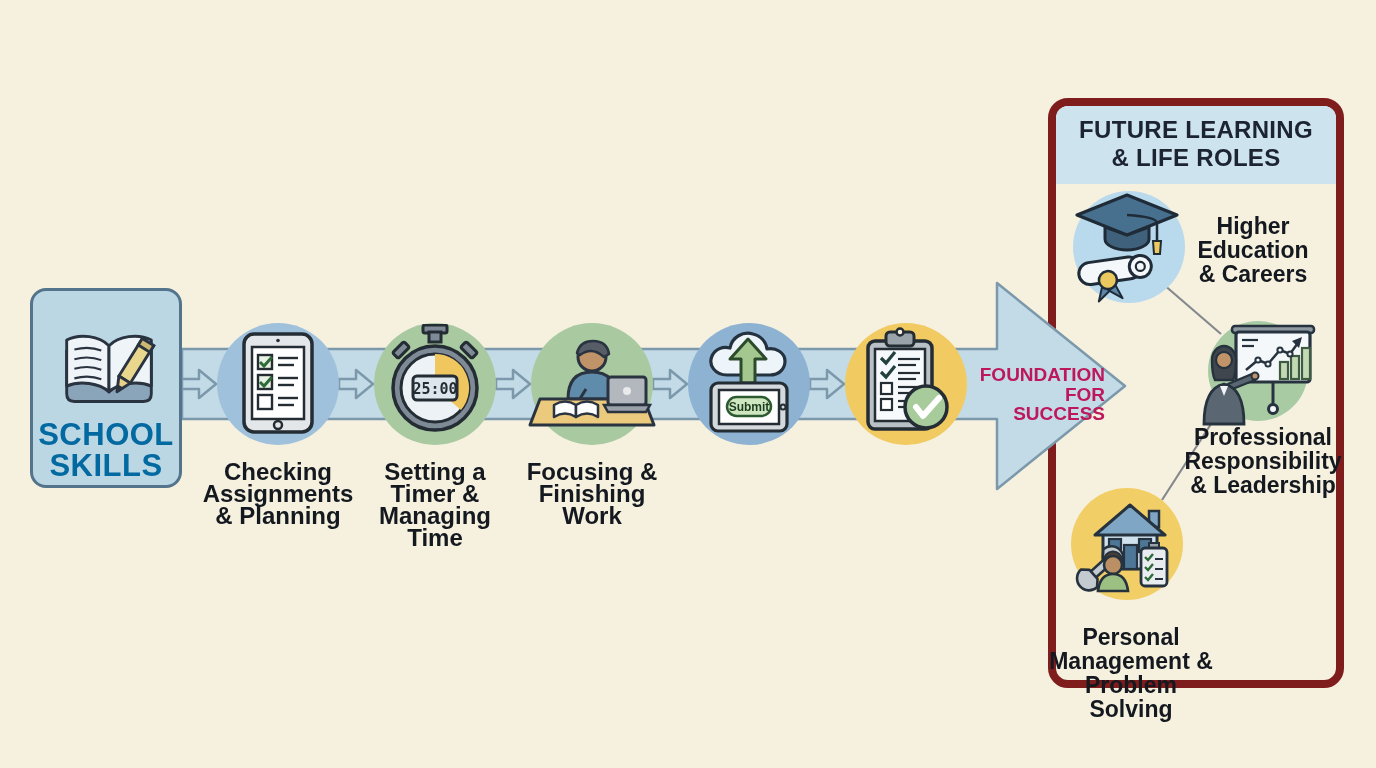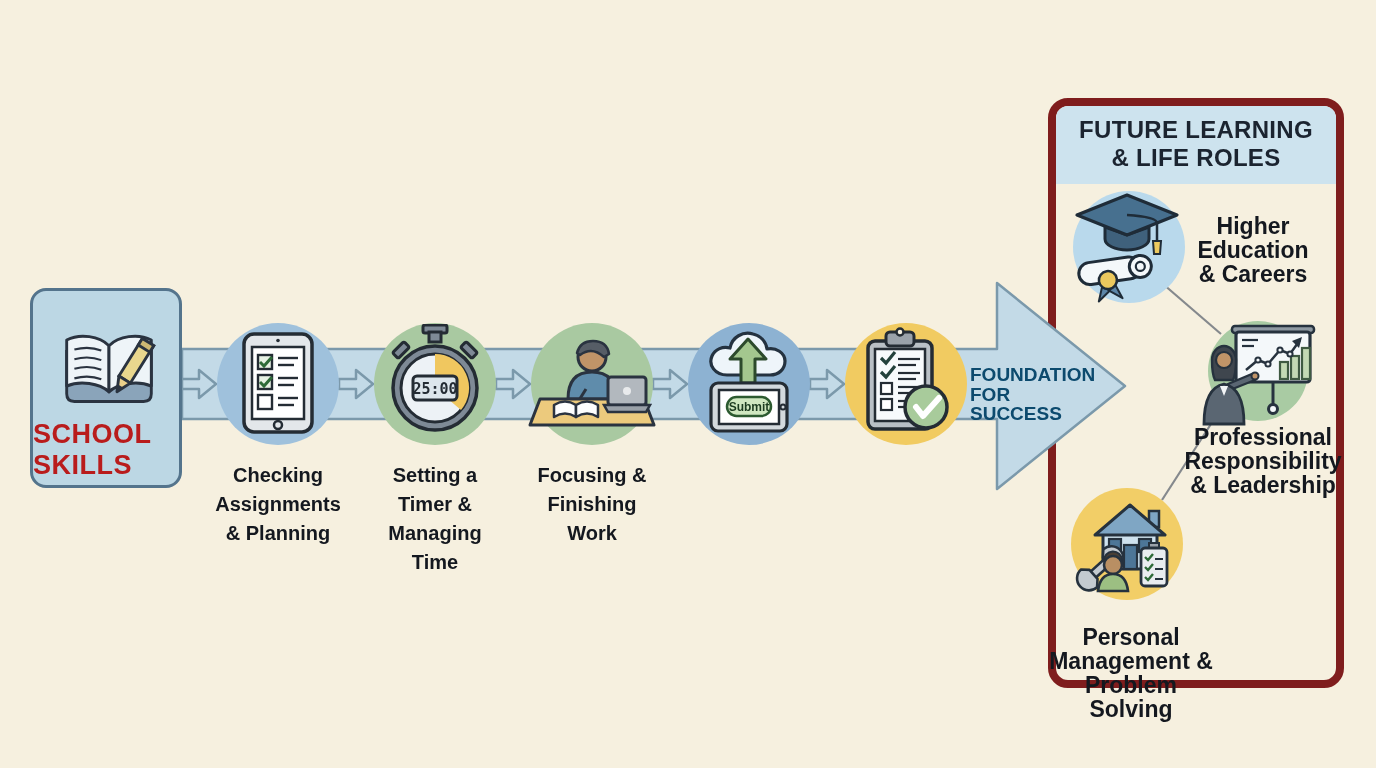--- a/index.html
+++ b/index.html
@@ -8,36 +8,36 @@
 
   .abs{position:absolute;}
   svg{display:block;}
 
   
   #flow-overlay{position:absolute;left:0;top:0;z-index:1;}
 
   
   #start-box{left:30px;top:288px;width:152px;height:200px;border-radius:16px;
     background:#bcd7e4;border:3px solid #54748c;z-index:2;box-sizing:border-box;}
-  #start-title{position:absolute;left:0;top:128px;width:100%;text-align:left;
-    font-size:27px;font-weight:700;line-height:31px;color:#b91c1c;white-space:pre-line;letter-spacing:.5px;}
+  #start-title{position:absolute;left:0;top:128px;width:100%;text-align:center;
+    font-size:31px;font-weight:700;line-height:31px;color:#0369a1;white-space:pre-line;letter-spacing:.5px;}
   #start-icon{position:absolute;left:16px;top:22px;}
 
   
   .circle{border-radius:50%;z-index:2;}
   .icon{z-index:3;}
 
   
   .step-label{top:461px;width:170px;text-align:center;white-space:pre-line;
-    font-size:20px;line-height:29px;font-weight:700;color:#14181f;z-index:3;}
+    font-size:24px;line-height:22px;font-weight:700;color:#14181f;z-index:3;}
   .panel-label{text-align:center;white-space:pre-line;font-size:23px;line-height:24px;
     font-weight:700;color:#14181f;z-index:3;}
 
-  #foundation-label{left:970px;top:365px;width:135px;text-align:left;white-space:pre-line;
-    font-size:19px;line-height:19.5px;font-weight:700;color:#0c4a6e;z-index:2;}
+  #foundation-label{left:970px;top:365px;width:135px;text-align:right;white-space:pre-line;
+    font-size:19px;line-height:19.5px;font-weight:700;color:#be185d;z-index:2;}
 
   
   #future-panel{left:1048px;top:98px;width:296px;height:590px;border:8px solid #7f1d1d;
     border-radius:20px;box-sizing:border-box;background:#f6f0df;overflow:hidden;z-index:0;}
   #future-header{position:absolute;left:0;top:0;width:100%;height:78px;background:#cde3ee;}
   #future-title{position:absolute;left:0;top:10px;width:100%;text-align:center;white-space:pre-line;
     font-size:24px;line-height:28px;font-weight:700;color:#1b2430;letter-spacing:.3px;}
 </style>
 </head>
 <body>

